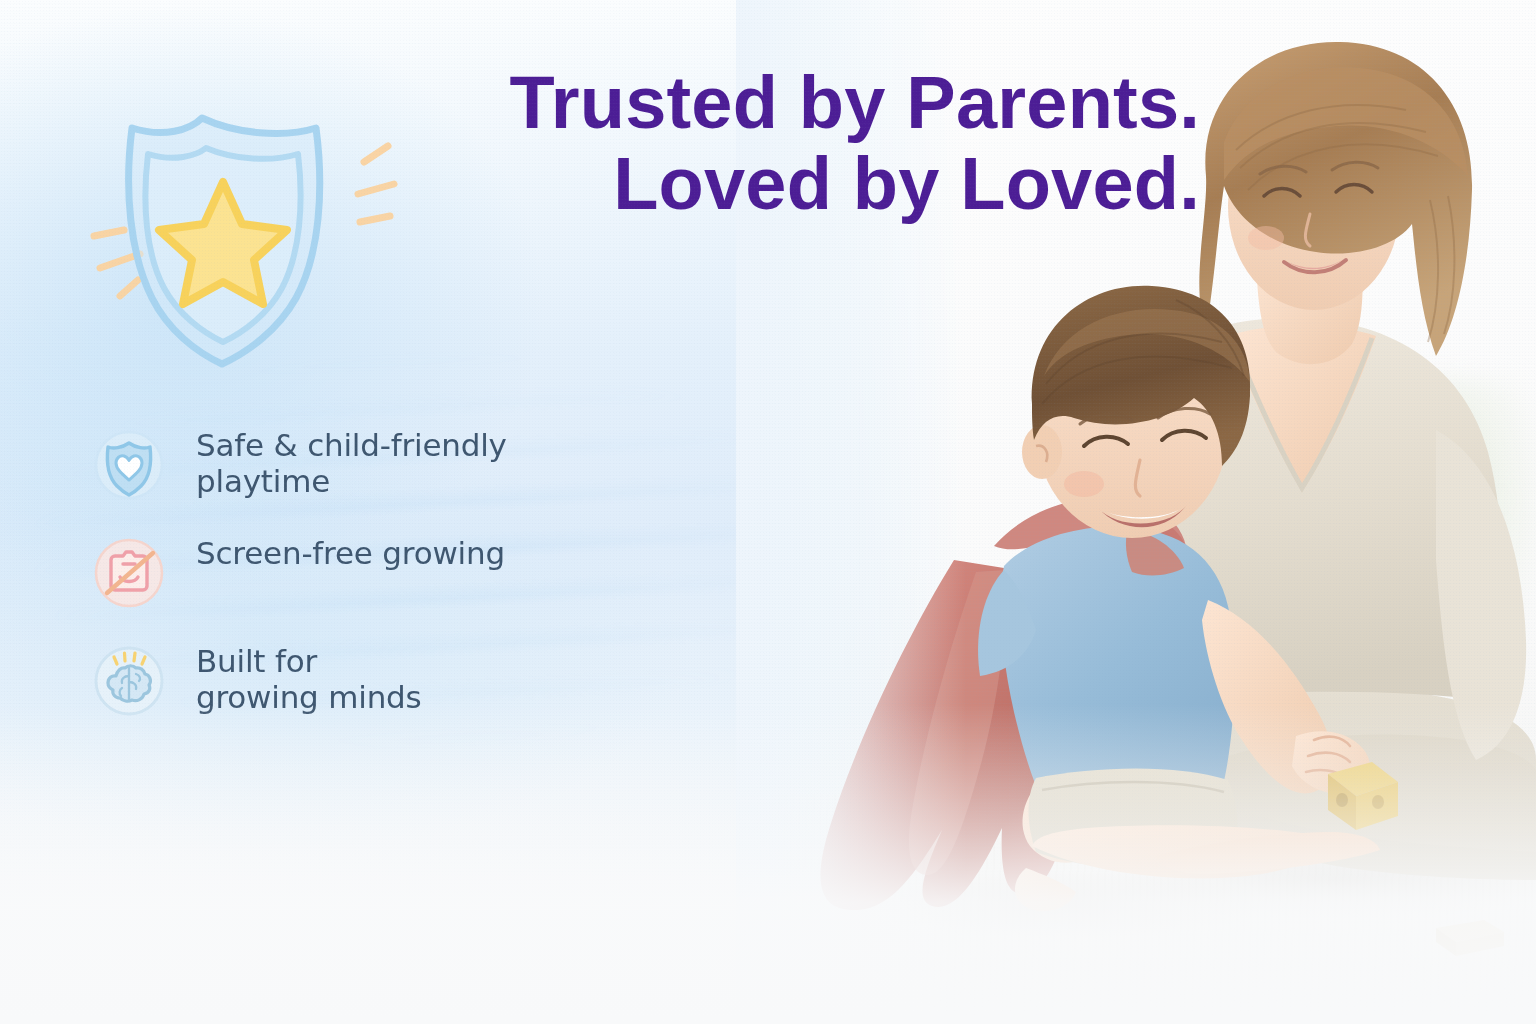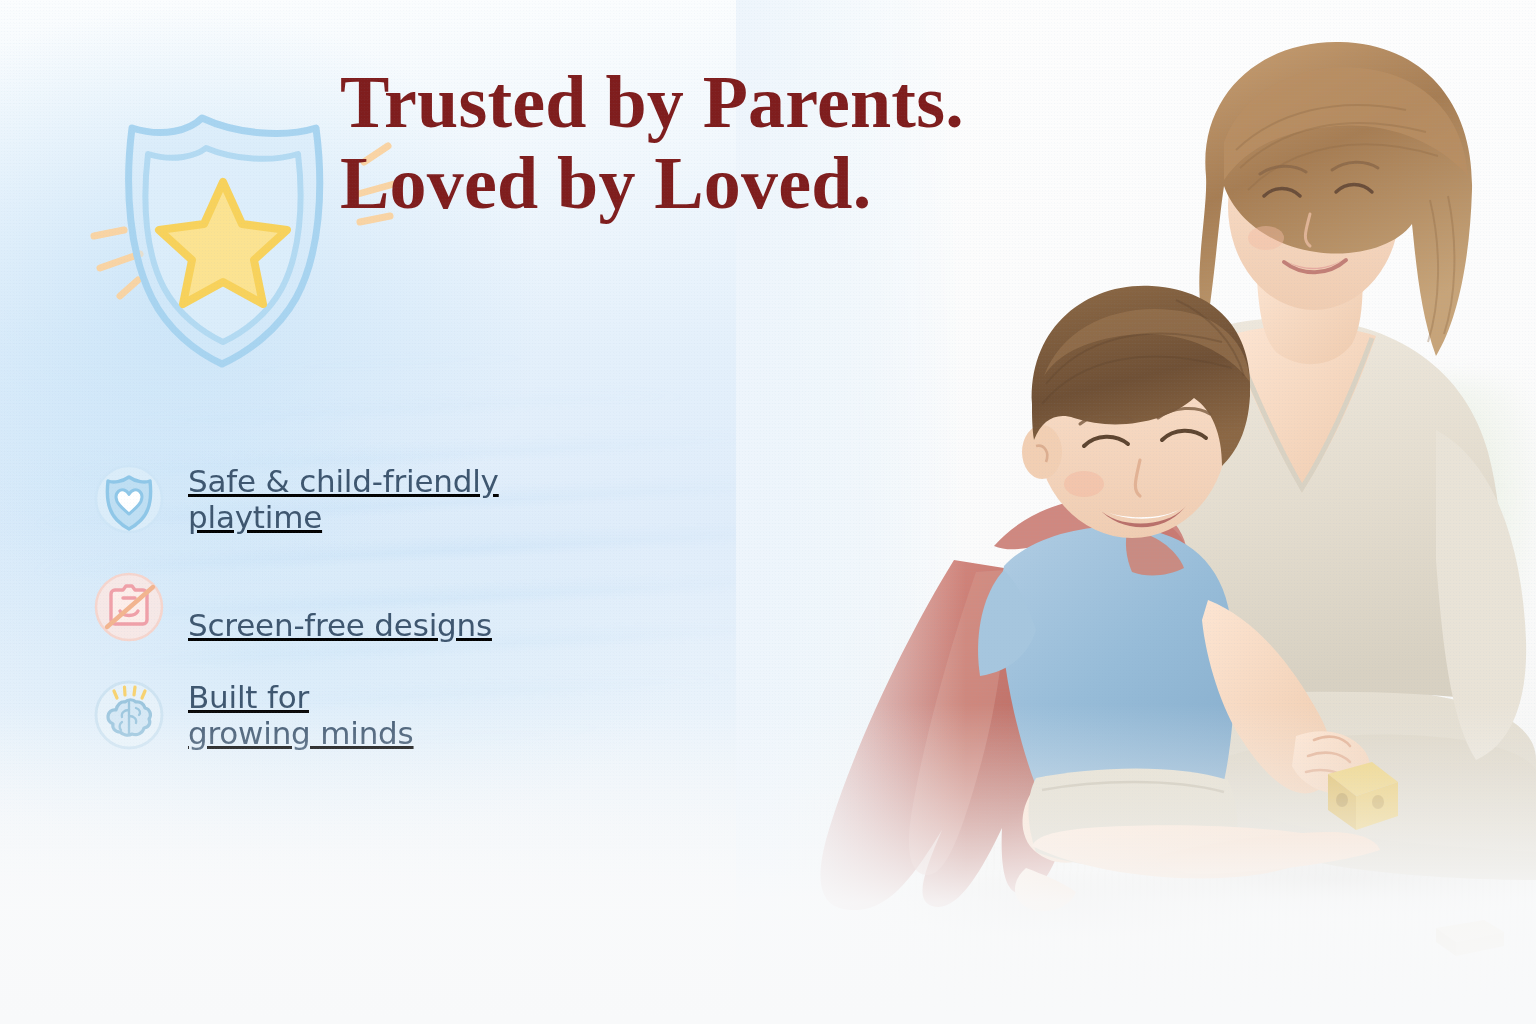--- a/index.html
+++ b/index.html
@@ -68,37 +68,36 @@
     background:repeating-linear-gradient(0deg, rgba(160,185,205,.10) 0 1px, transparent 1px 4px);
   }
 
   
   .hero-badge { position:absolute; left:72px; top:104px; width:330px; height:270px; }
   .hero-badge svg { width:100%; height:100%; overflow:visible; }
 
   
   .headline {
     position:absolute; left:340px; top:62px; width:860px;
-    text-align:left;
-    font-family:Liberation Serif, serif;
+    text-align:right;
+    font-family:Liberation Sans, sans-serif;
     font-size:74px;
     line-height:1.10;
     letter-spacing:.2px;
-    color:#7f1d1d;
+    color:#4c1d95;
   }
   .headline .line { display:block; white-space:nowrap; }
 
   
   .features {
     position:absolute; left:92px; top:428px; width:520px;
   }
   .feature {
-    display:flex; align-items:flex-end; gap:22px;
+    display:flex; align-items:flex-start; gap:30px;
     height:108px;
-    text-decoration:underline;
   }
   .feature-icon {
     flex:0 0 auto;
     width:74px; height:74px;
     display:flex; align-items:center; justify-content:center;
     position:relative;
   }
   .feature-icon svg { width:74px; height:74px; overflow:visible; }
   .feature-label {
     font-family:"DejaVu Sans", "Liberation Sans", sans-serif;
@@ -433,21 +432,21 @@
         <svg viewBox="0 0 74 74">
           <circle cx="37" cy="37" r="33" fill="#fbe8e3" opacity=".85"></circle>
           <circle cx="37" cy="37" r="33" fill="none" stroke="#f6d5cd" stroke-width="2.5"></circle>
           <path d="M19 24 a4 4 0 0 1 4 -4 h8 l3 -4 h6 l3 4 h8 a4 4 0 0 1 4 4 v26 a4 4 0 0 1 -4 4 h-28 a4 4 0 0 1 -4 -4 z" fill="#fdeeea" stroke="#f0a0a8" stroke-width="3.4" stroke-linejoin="round"></path>
           <path d="M28 41 C31 47 43 47 46 41" fill="none" stroke="#f0a0a8" stroke-width="3.4" stroke-linecap="round"></path>
           <path d="M31 28 h12" fill="none" stroke="#f0a0a8" stroke-width="3.4" stroke-linecap="round"></path>
           <path d="M15 57 L61 17" fill="none" stroke="#f3b58f" stroke-width="4.4" stroke-linecap="round"></path>
         </svg>
       </span>
       <span class="feature-label">
-        <span>Screen-free designs</span>
+        <span>Screen-free growing</span>
       </span>
     </div>
 
     <div class="feature">
       <span class="feature-icon">
         <svg viewBox="0 0 74 74">
           <circle cx="37" cy="37" r="33" fill="#e9f3fa" opacity=".7"></circle>
           <circle cx="37" cy="37" r="33" fill="none" stroke="#cfe4f2" stroke-width="2.8"></circle>
           <g stroke="#f8d371" stroke-width="3.2" stroke-linecap="round">
             <path d="M25 20 L22 13"></path>

